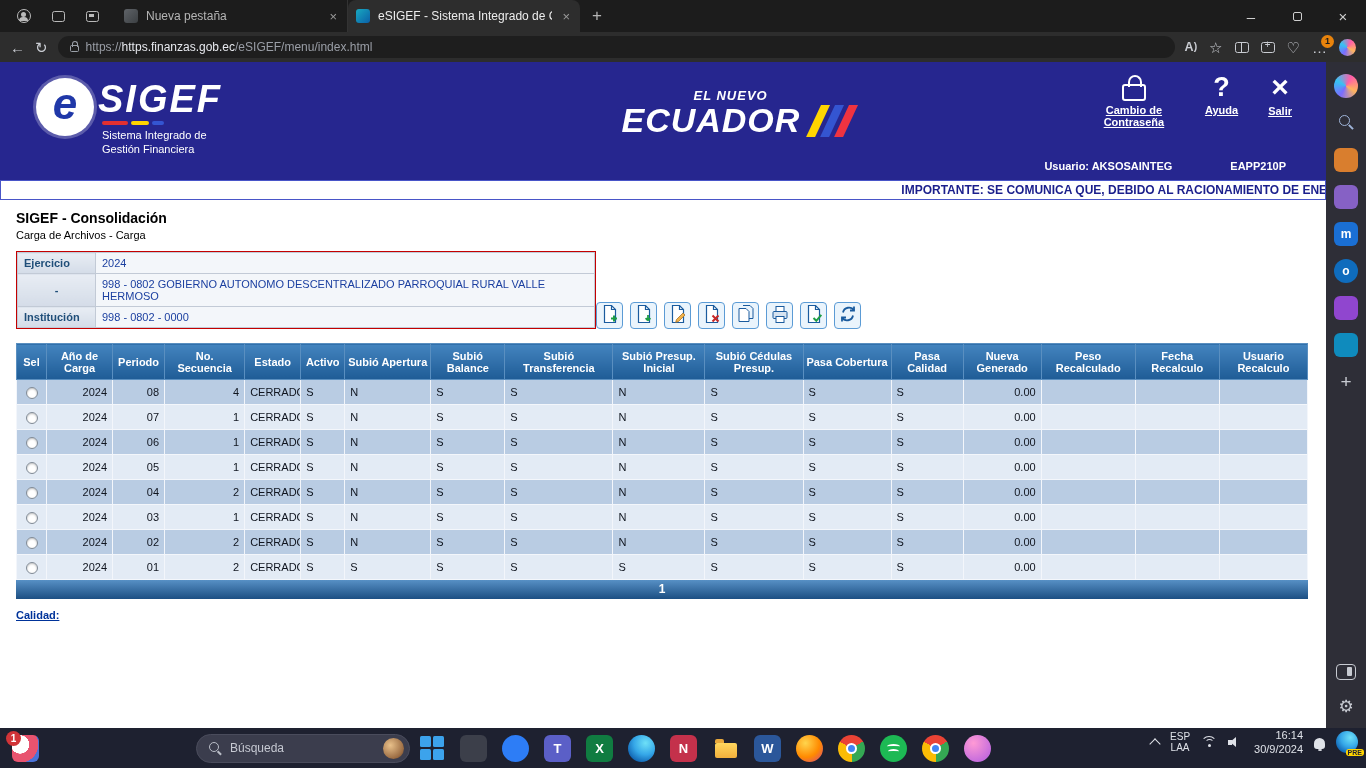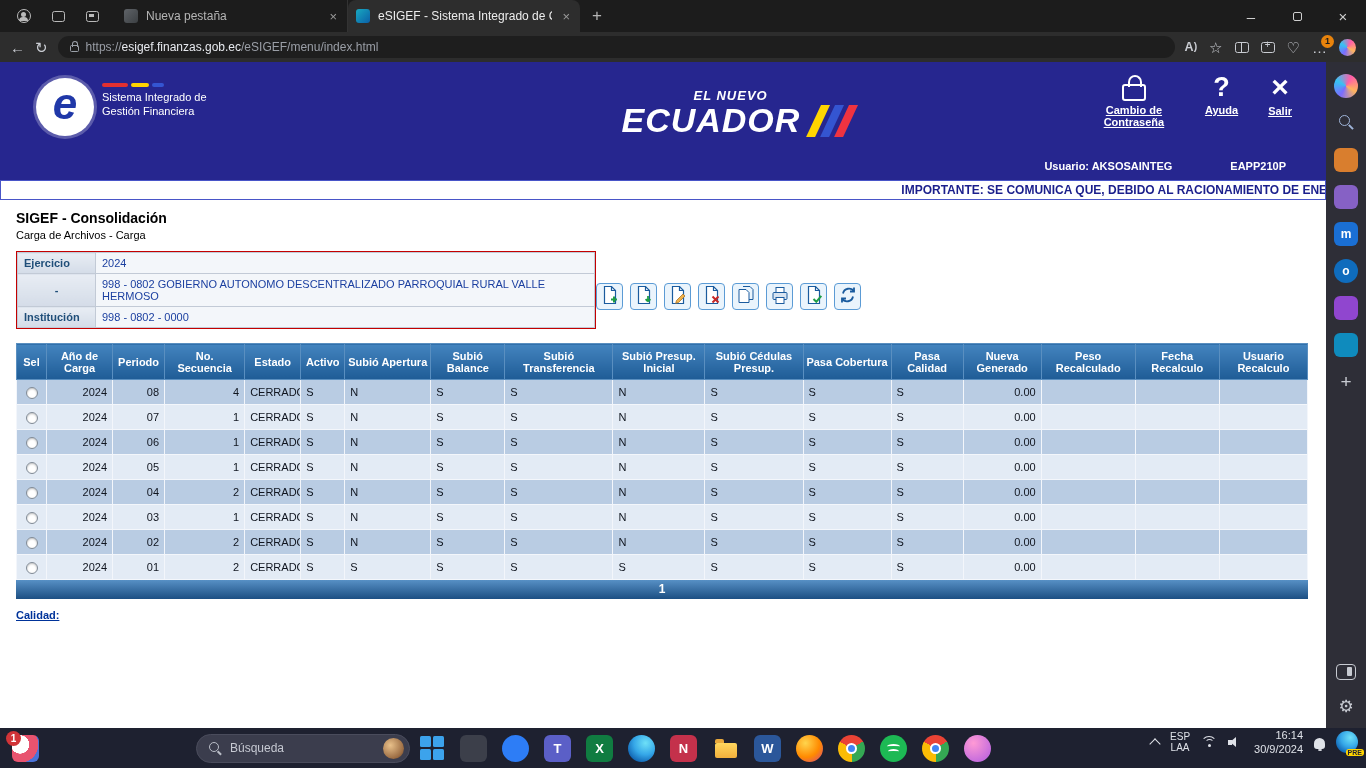--- a/index.html
+++ b/index.html
@@ -95,21 +95,21 @@
 
   
   .notice{height:20px;background:#fff;border:1.4px solid #4955c8;overflow:hidden;white-space:nowrap;flex:0 0 auto;display:flex;align-items:center}
   .notice span{font-weight:bold;color:#1b1f8c;font-size:12px;padding-left:68%;display:inline-block;white-space:nowrap}
   .breadcrumb{height:22px;background:#cfe2f4;font-size:11px;color:#0b2b52;line-height:22px;padding-left:8px;flex:0 0 auto;cursor:pointer}
 
   
   .content{flex:1;padding:10px 16px 0;overflow:hidden;background:#fff}
   .page-title{font-size:14px;font-weight:bold;color:#000}
   .page-sub{font-size:11px;color:#000;margin:3px 0 10px}
-  .form-row{display:flex;align-items:flex-start;}
+  .form-row{display:flex;align-items:flex-end;}
   .form-box{width:580px;border:1.6px solid #c40000}
   .form-box table{width:100%;border-collapse:collapse}
   .form-box td{border:1px solid #c2cad6;font-size:11px;padding:4px 6px;vertical-align:middle}
   td.flabel{width:78px;background:linear-gradient(#e8edf4,#d4dce8);color:#1f4e79;font-weight:bold}
   td.flabel.center{text-align:center}
   td.fvalue{background:#f3f6fa;color:#1b3fa0}
   .toolbar{margin-top:32px;display:flex;gap:7px}
   .tbtn{width:27px;height:27px;border:1px solid #5b9bd5;background:#eaf4fc;border-radius:4px;display:flex;align-items:center;justify-content:center;cursor:pointer;padding:0}
 
   .grid{width:1292px;border-collapse:collapse;margin-top:14px;table-layout:fixed}
@@ -201,21 +201,21 @@
         </span>
       <span>×</span>
     </div>
   </div>
 
   <div class="navbar">
     <span class="nav-ic">←</span>
     <span class="nav-ic">↻</span>
     <div class="addressbar">
       <span class="minilock"></span>
-      <span class="url"><span>https://</span><b>esigef.finanzas.gob.ec</b><span>/eSIGEF/menu/index.html</span></span>
+      <span class="url"><span>https://</span><b>https.finanzas.gob.ec</b><span>/eSIGEF/menu/index.html</span></span>
     </div>
     <div class="nav-right">
       <span class="nav-ic readaloud">
           <span>A</span>
           <small>)</small>
         </span>
       <span class="nav-ic">☆</span>
       <span class="nav-ic">
           <i class="splitic"></i>
         </span>
@@ -231,20 +231,21 @@
   <div class="main">
 
     <div class="page">
 
       <div class="site-header">
         <div class="logo">
           <div class="logo-circle">
               <span>e</span>
             </div>
           <div class="logo-right">
+            <div class="logo-sigef">SIGEF</div>
             <div class="logo-stripes">
                 <i></i>
                 <i></i>
                 <i></i>
               </div>
             <div class="logo-sub">
               <span>Sistema Integrado de</span><br>
               <span>Gestión Financiera</span>
             </div>
           </div>

